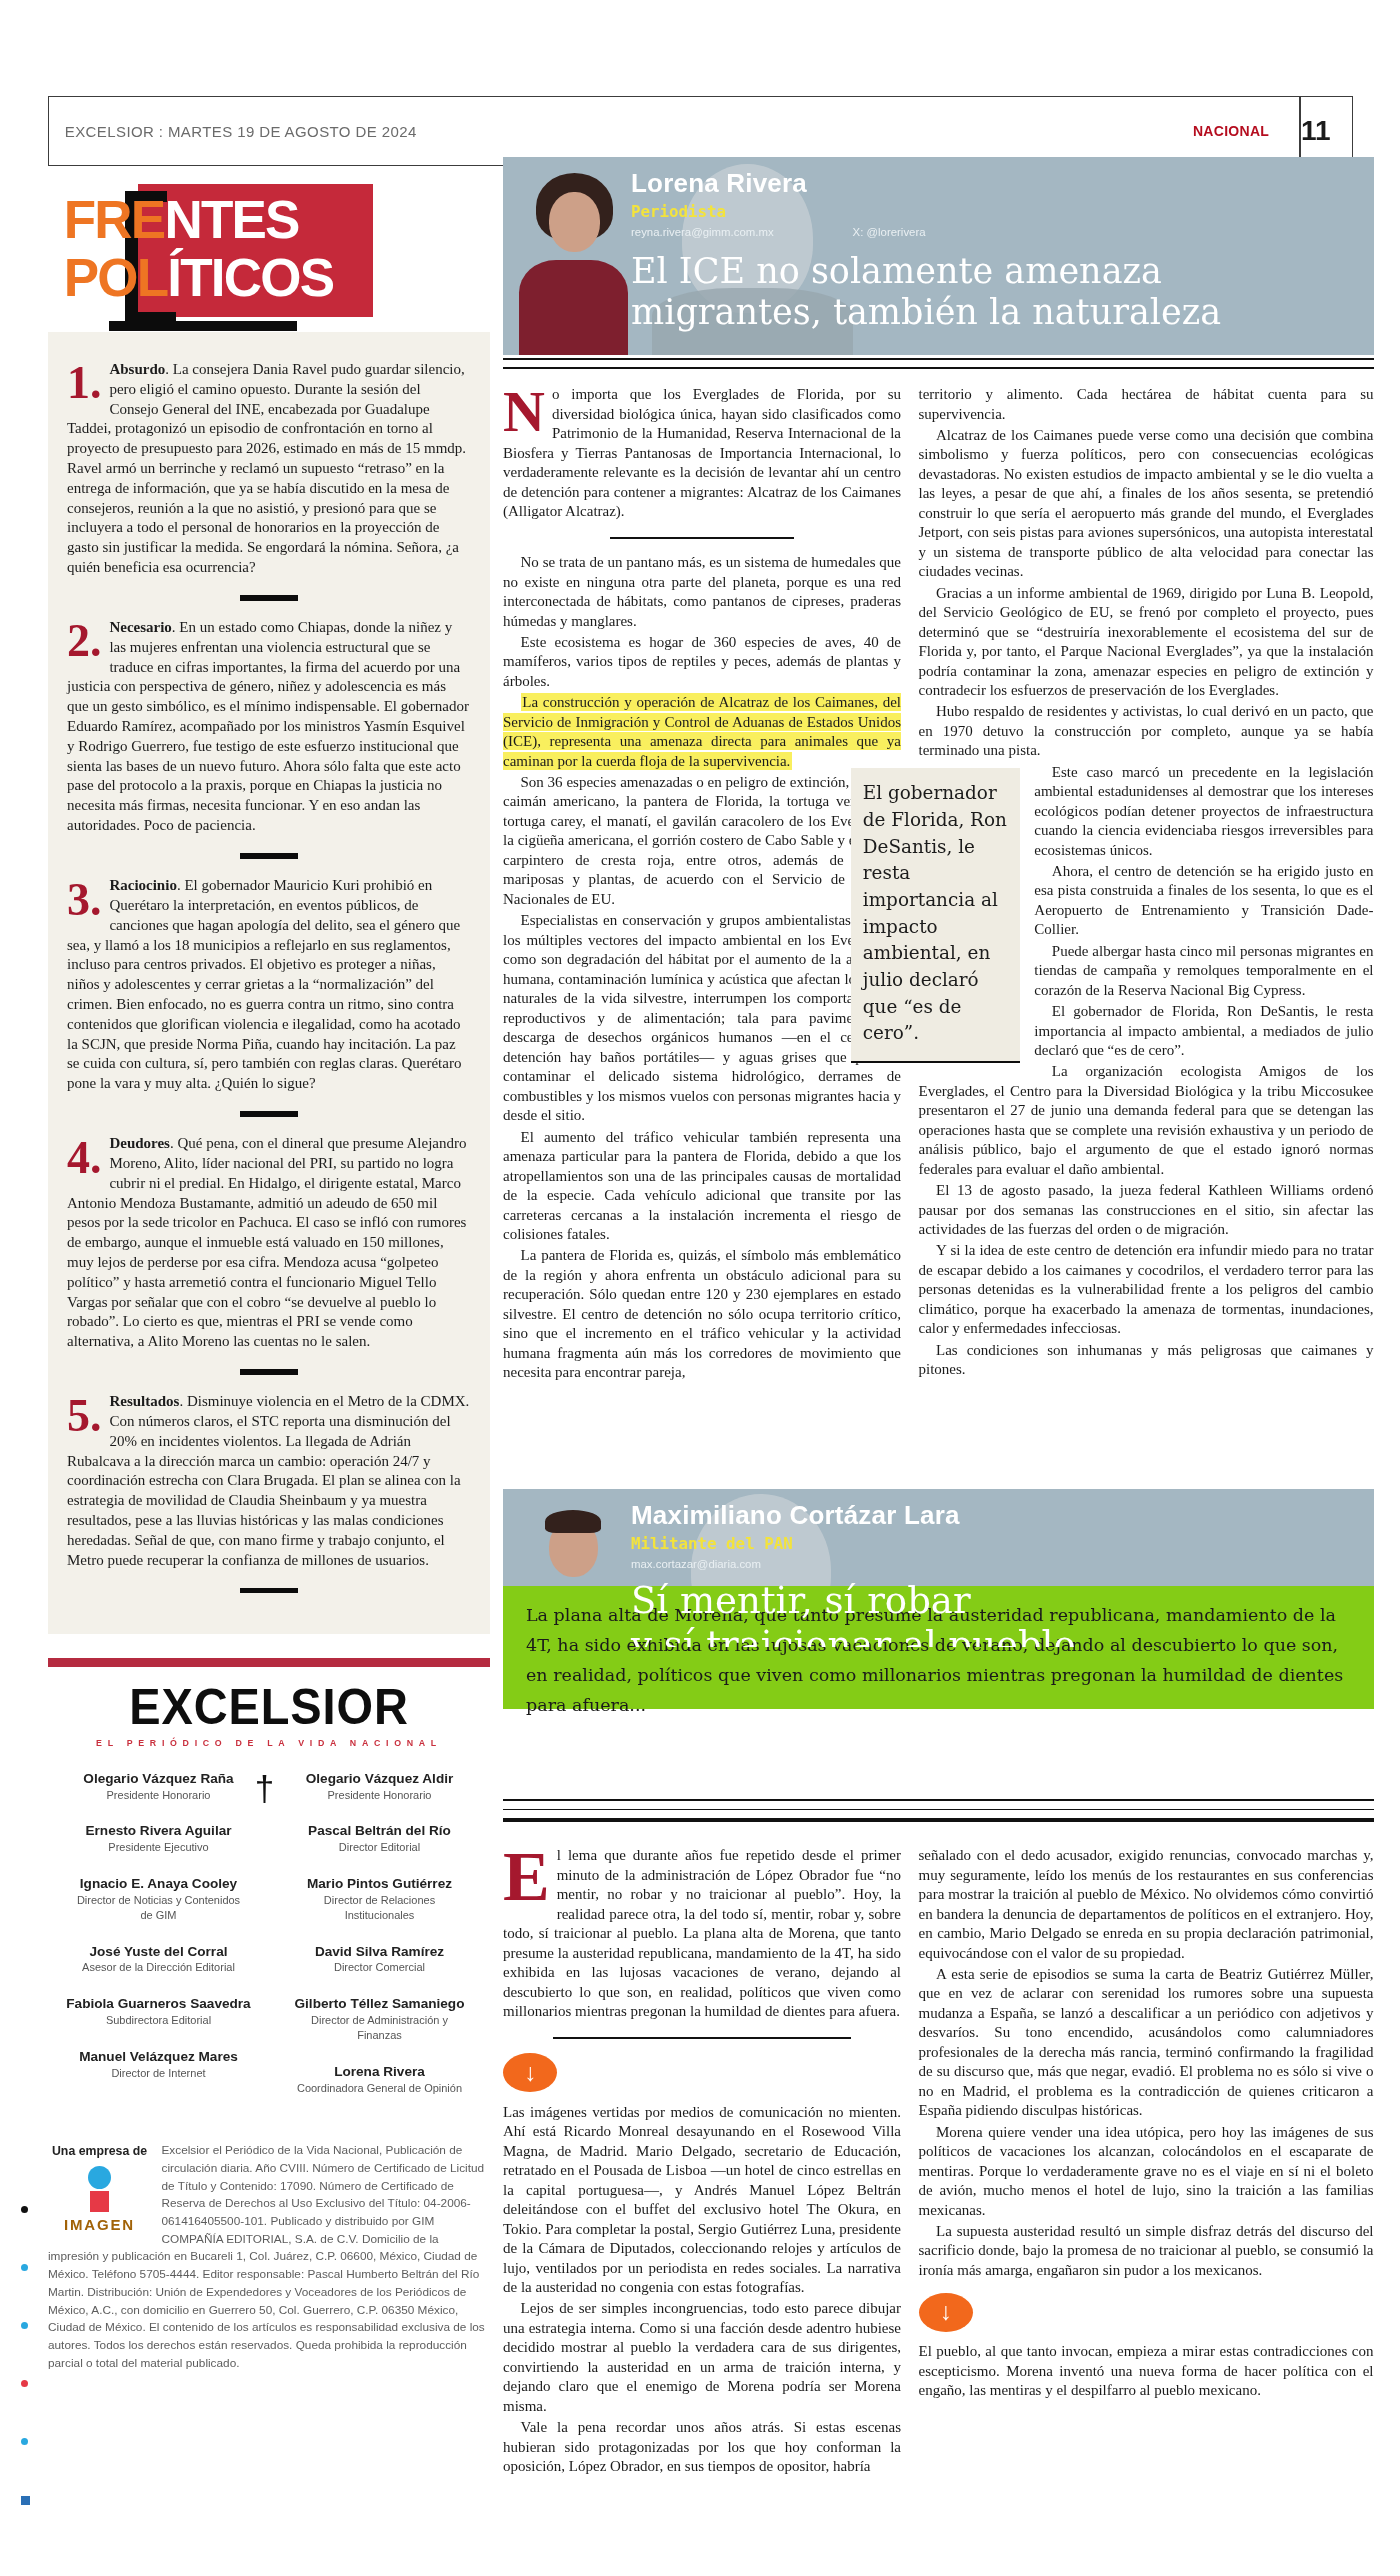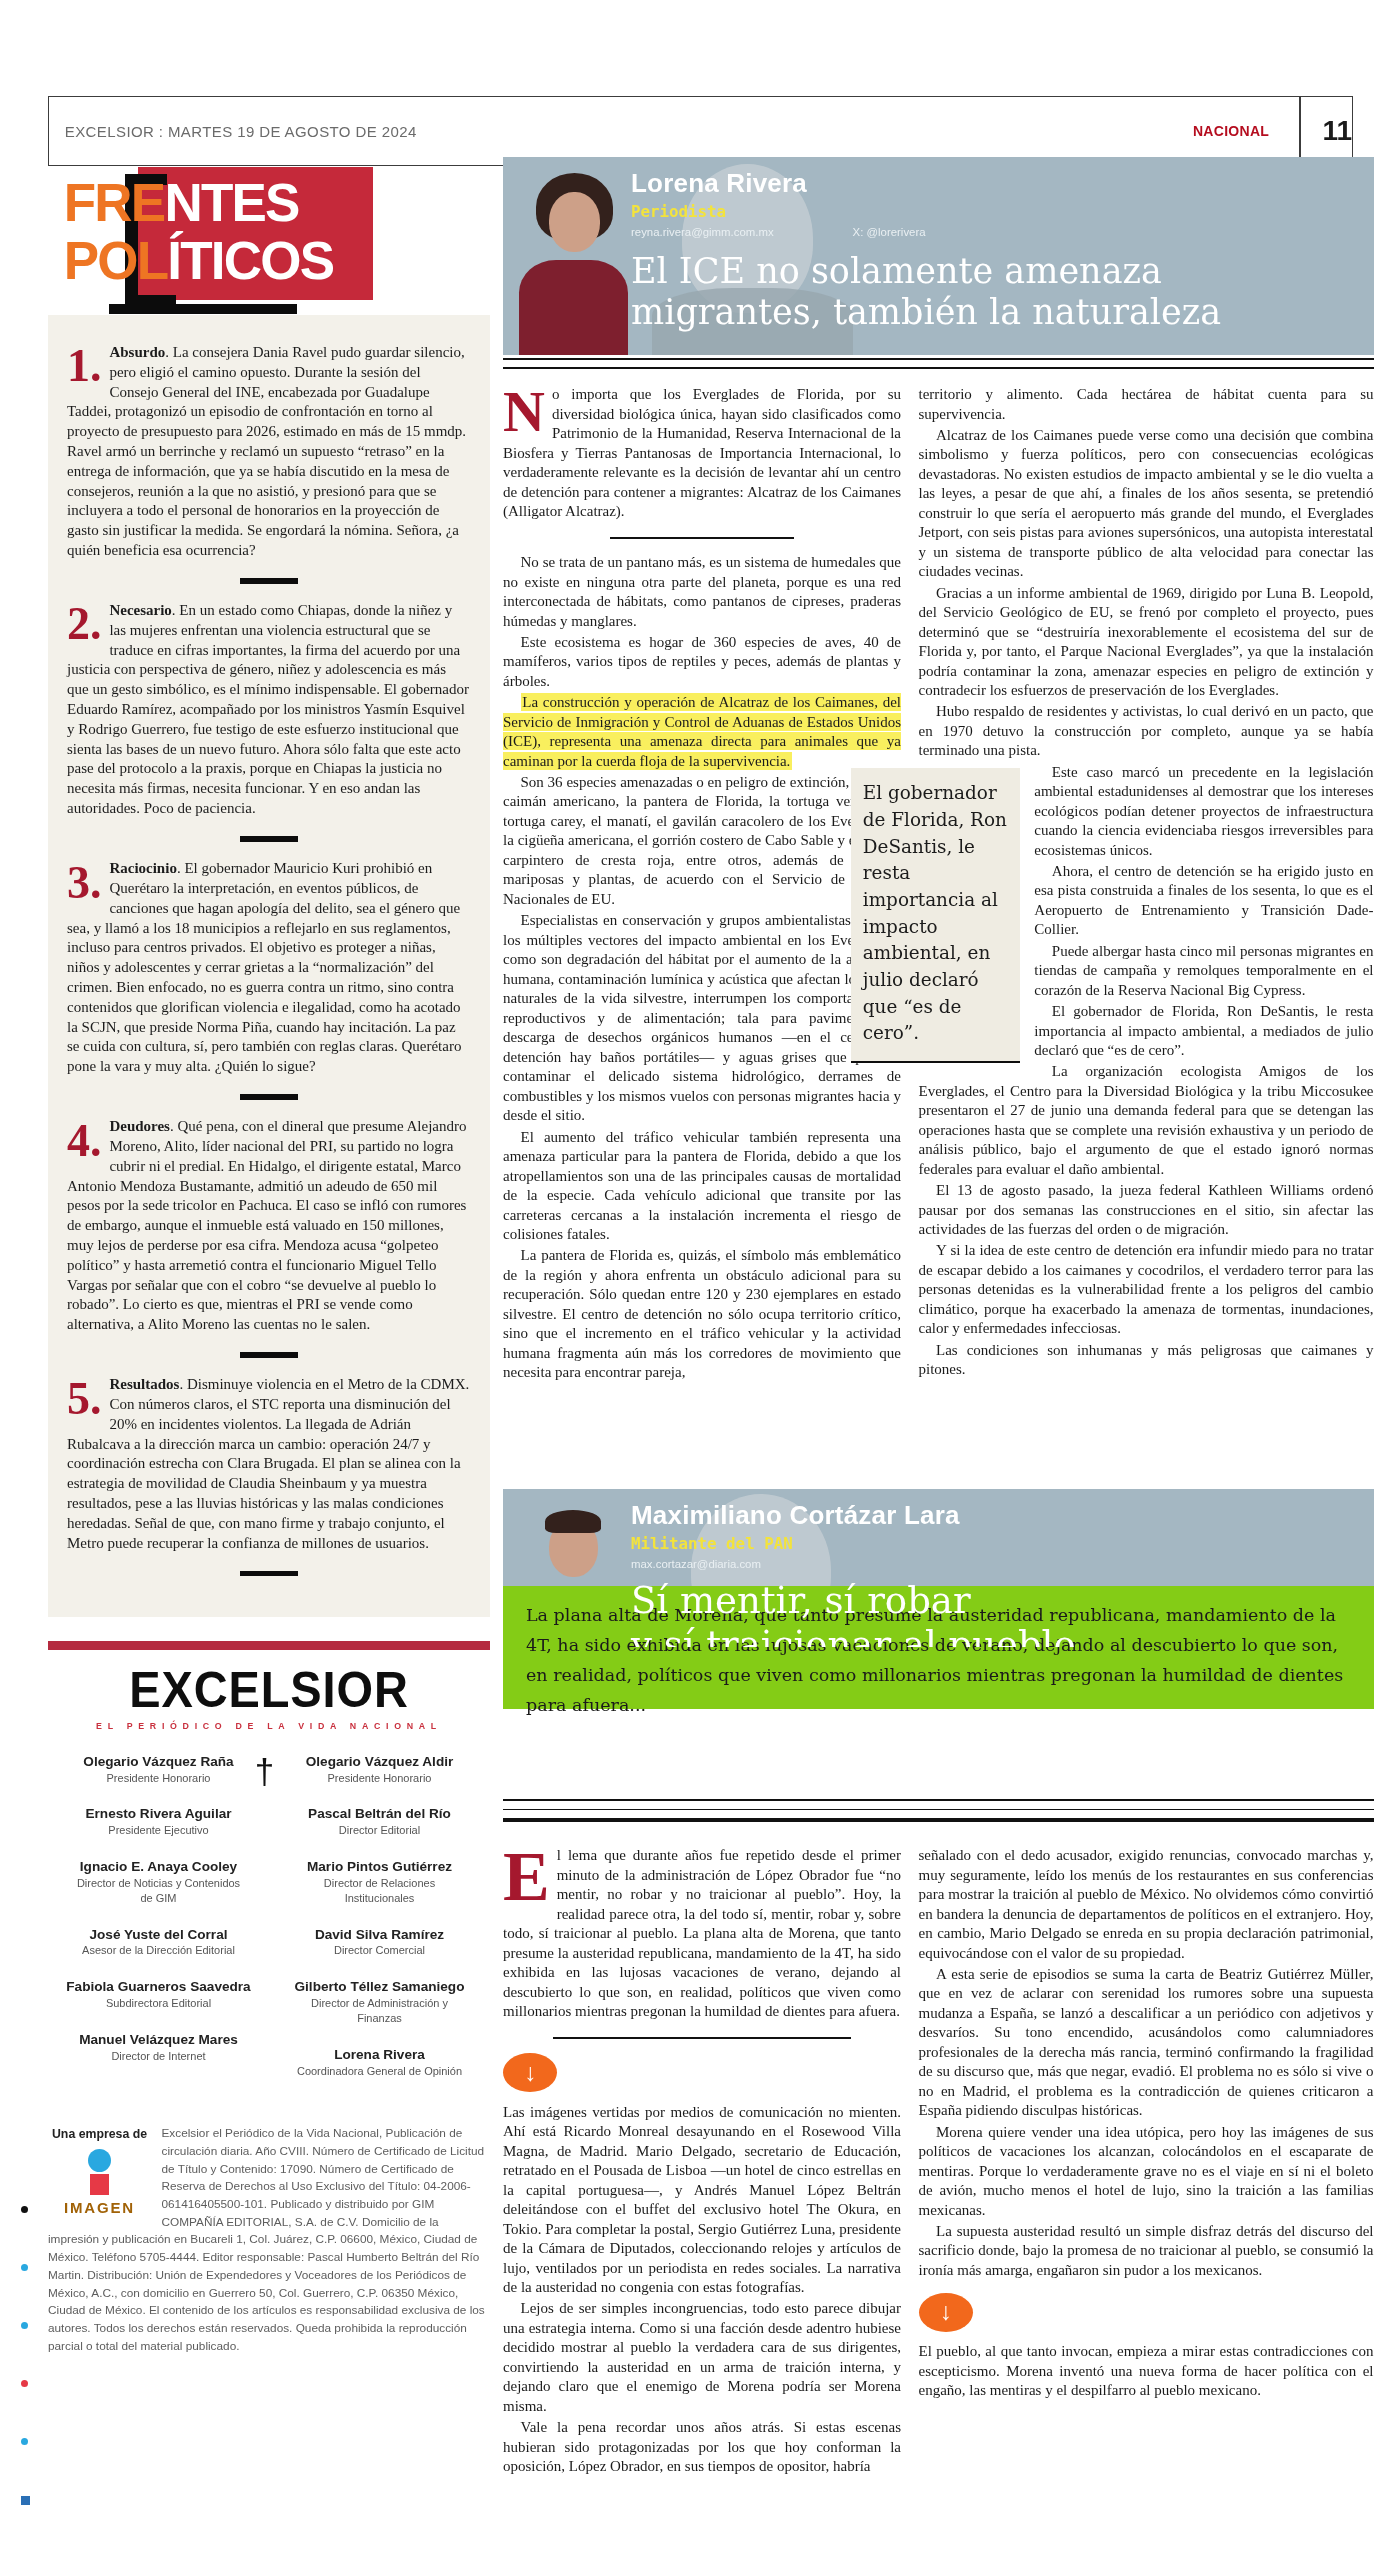--- a/index.html
+++ b/index.html
@@ -6,24 +6,24 @@
   .page{position:relative;width:1401px;height:2576px;background:#ffffff;overflow:hidden;
         font-family:"Liberation Sans",sans-serif;color:#1b1b1b;}
 
   
   .folio{position:absolute;left:48px;top:96px;width:1303px;height:68px;border:1.8px solid #3c3c3c;
          display:flex;align-items:center;}
   .folio-left{flex:1;padding-left:15.8px;font-size:15px;letter-spacing:0.4px;color:#6b6b6b;
               font-family:"Liberation Sans",sans-serif;}
   .folio-section{color:#b50d1f;font-weight:bold;font-size:14px;letter-spacing:0.3px;padding-right:30px;}
   .folio-div{width:1.8px;height:68px;background:#3c3c3c;}
-  .folio-page{width:51px;text-align:right;font-size:28px;font-weight:bold;font-stretch:condensed;}
-
-  
-  .rail{position:absolute;left:48px;top:162px;width:442px;}
+  .folio-page{width:51px;text-align:left;font-size:28px;font-weight:bold;font-stretch:condensed;}
+
+  
+  .rail{position:absolute;left:48px;top:179px;width:442px;}
   .fp-logo{position:relative;height:153px;}
   .fp-red{position:absolute;left:90px;top:5.3px;width:235px;height:133px;background:#c5293a;}
   .fp-bar-v{position:absolute;left:77px;top:12.3px;width:13px;height:131px;background:#0c0c0c;}
   .fp-stub-t{position:absolute;left:77px;top:12.3px;width:42px;height:10.5px;background:#0c0c0c;}
   .fp-stub-b{position:absolute;left:77px;top:133px;width:51px;height:10.5px;background:#0c0c0c;}
   .fp-under{position:absolute;left:61px;top:142px;width:188px;height:9.6px;background:#0c0c0c;}
   .fp-line{position:absolute;left:15.8px;font-weight:800;font-size:53px;letter-spacing:-1.8px;line-height:1;
            font-family:"Liberation Sans",sans-serif;}
   .fp-line.l1{top:14px;}
   .fp-line.l2{top:72px;}

